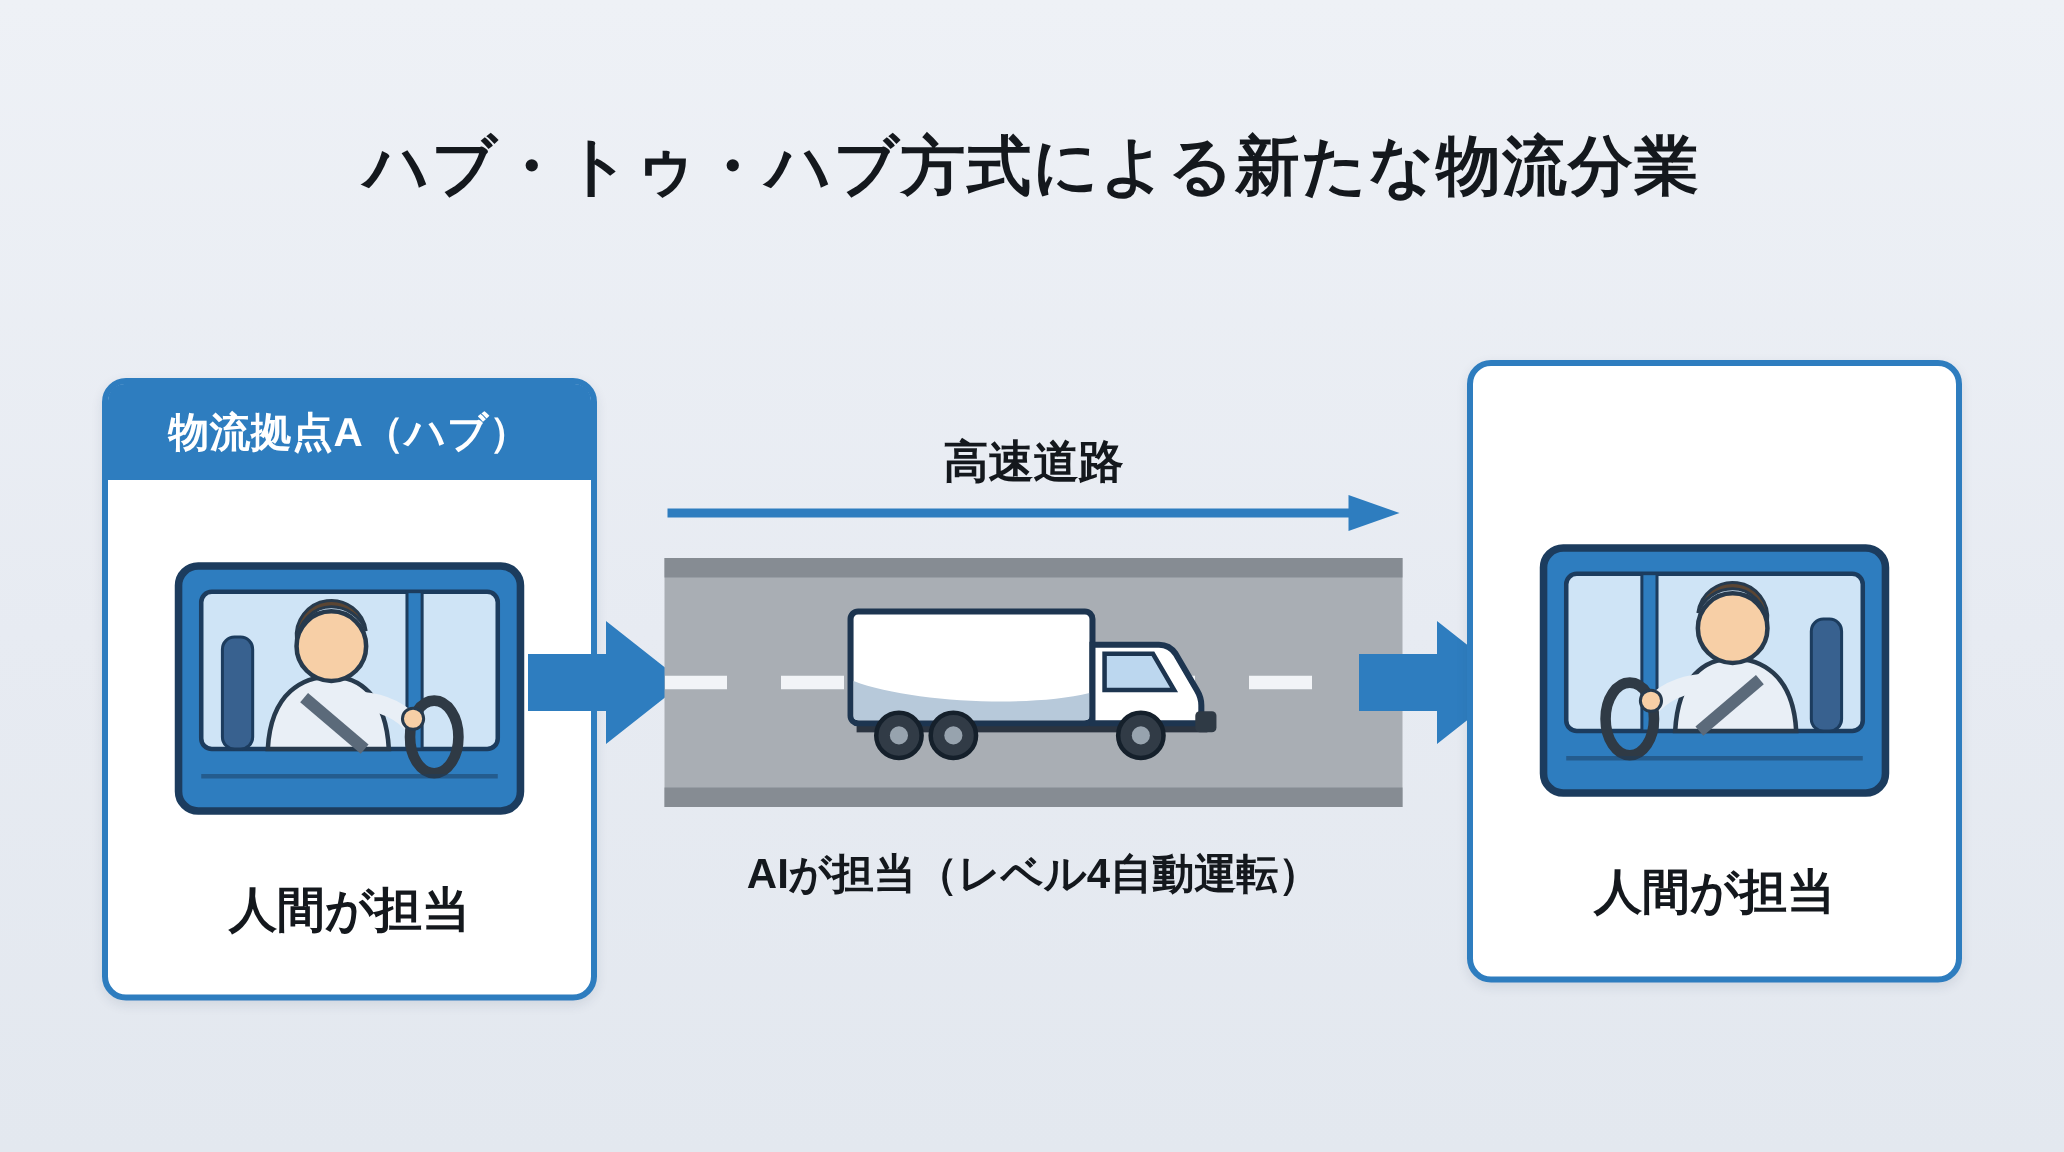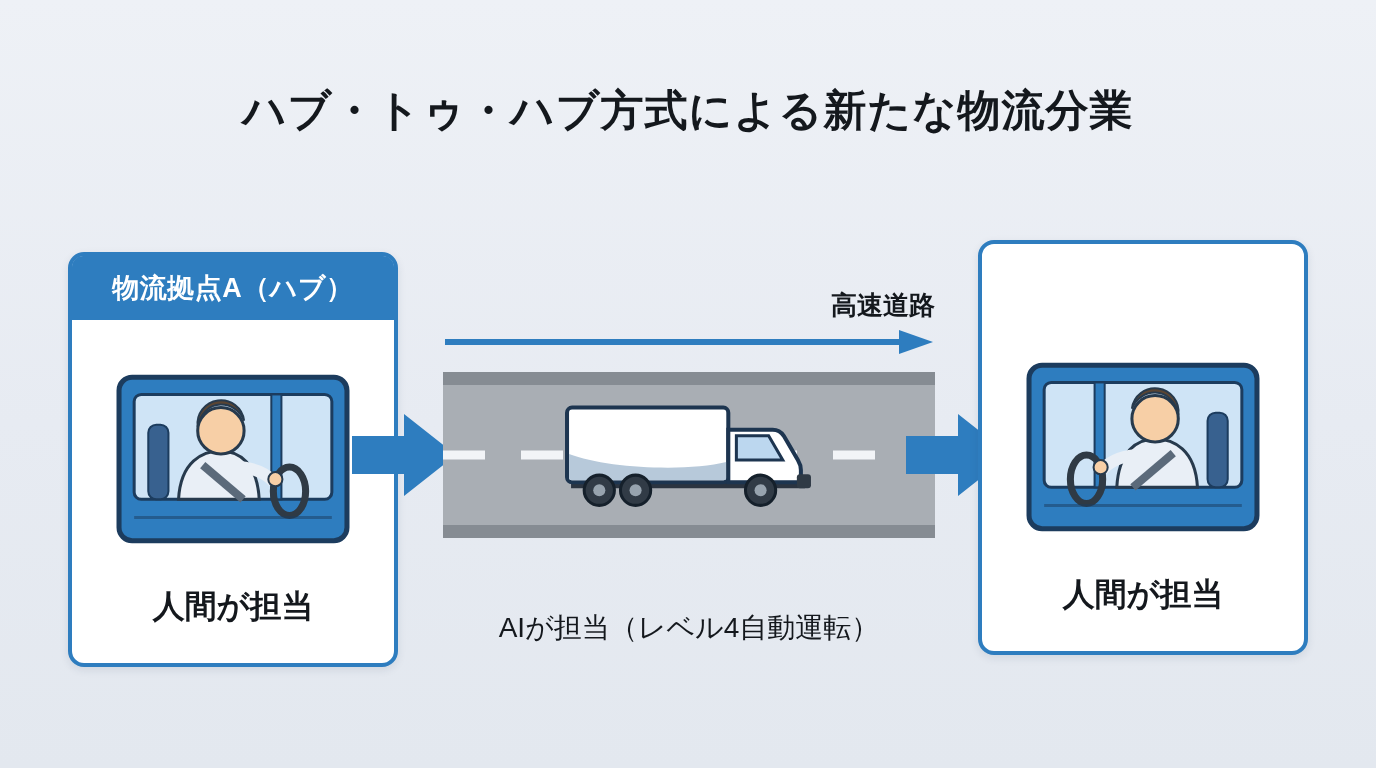--- a/index.html
+++ b/index.html
@@ -47,21 +47,21 @@
     width:234px;height:170px;
   }
   .cab-wrap.mirrored svg{transform:scaleX(-1);}
   .hub-caption{
     position:absolute;left:0;bottom:34px;width:100%;
     text-align:center;font-size:32px;font-weight:800;color:var(--text);
   }
   
   .highway-label{
     position:absolute;top:288px;left:443px;width:492px;
-    text-align:right;font-size:26px;font-weight:800;color:var(--text);
+    text-align:center;font-size:30px;font-weight:800;color:var(--text);
   }
   .thin-arrow{position:absolute;top:328px;left:443px;width:492px;height:28px;}
   .road{
     position:absolute;top:372px;left:443px;width:492px;height:166px;
     background:var(--road);
     border-top:13px solid var(--road_edge);
     border-bottom:13px solid var(--road_edge);
   }
   .lane-line{
     position:absolute;left:0;top:50%;transform:translateY(-50%);
@@ -69,22 +69,22 @@
     background:repeating-linear-gradient(90deg,#f2f4f7 0 42px,rgba(0,0,0,0) 42px 78px);
   }
   .truck{
     position:absolute;left:50%;bottom:10px;transform:translateX(-50%);
     width:252px;height:114px;
   }
   .flow-arrow{position:absolute;top:409px;width:106px;height:92px;}
   .flow-arrow.left{left:352px;}
   .flow-arrow.right{left:906px;}
   .ai-caption{
-    position:absolute;top:609px;left:339px;width:700px;
-    text-align:center;font-size:28px;font-weight:400;color:var(--text);
+    position:absolute;top:564px;left:339px;width:700px;
+    text-align:center;font-size:28px;font-weight:700;color:var(--text);
   }
   svg{display:block;width:100%;height:100%;}
 </style>
 </head>
 <body>
 
 <div class="canvas">
 
   <div class="title">ハブ・トゥ・ハブ方式による新たな物流分業</div>
 

